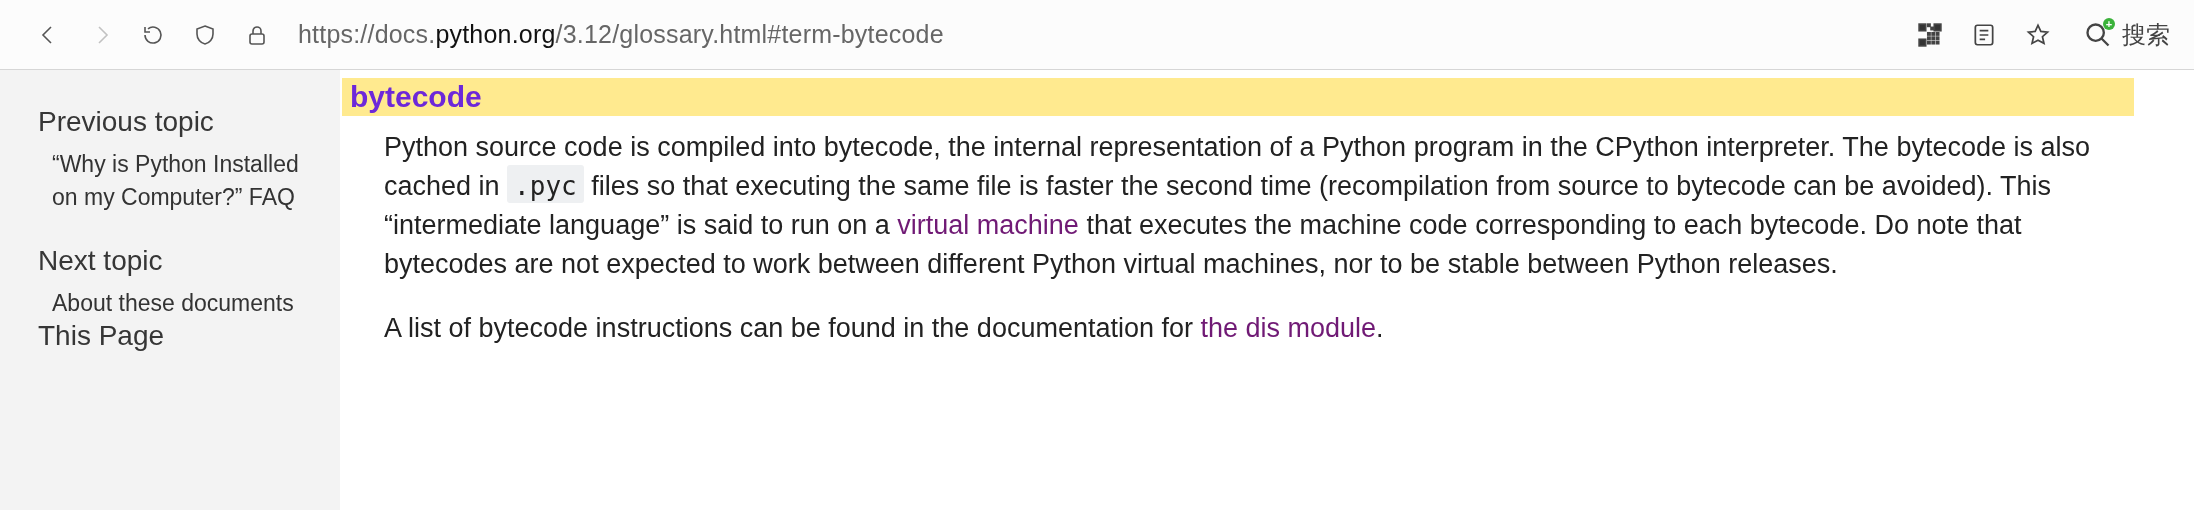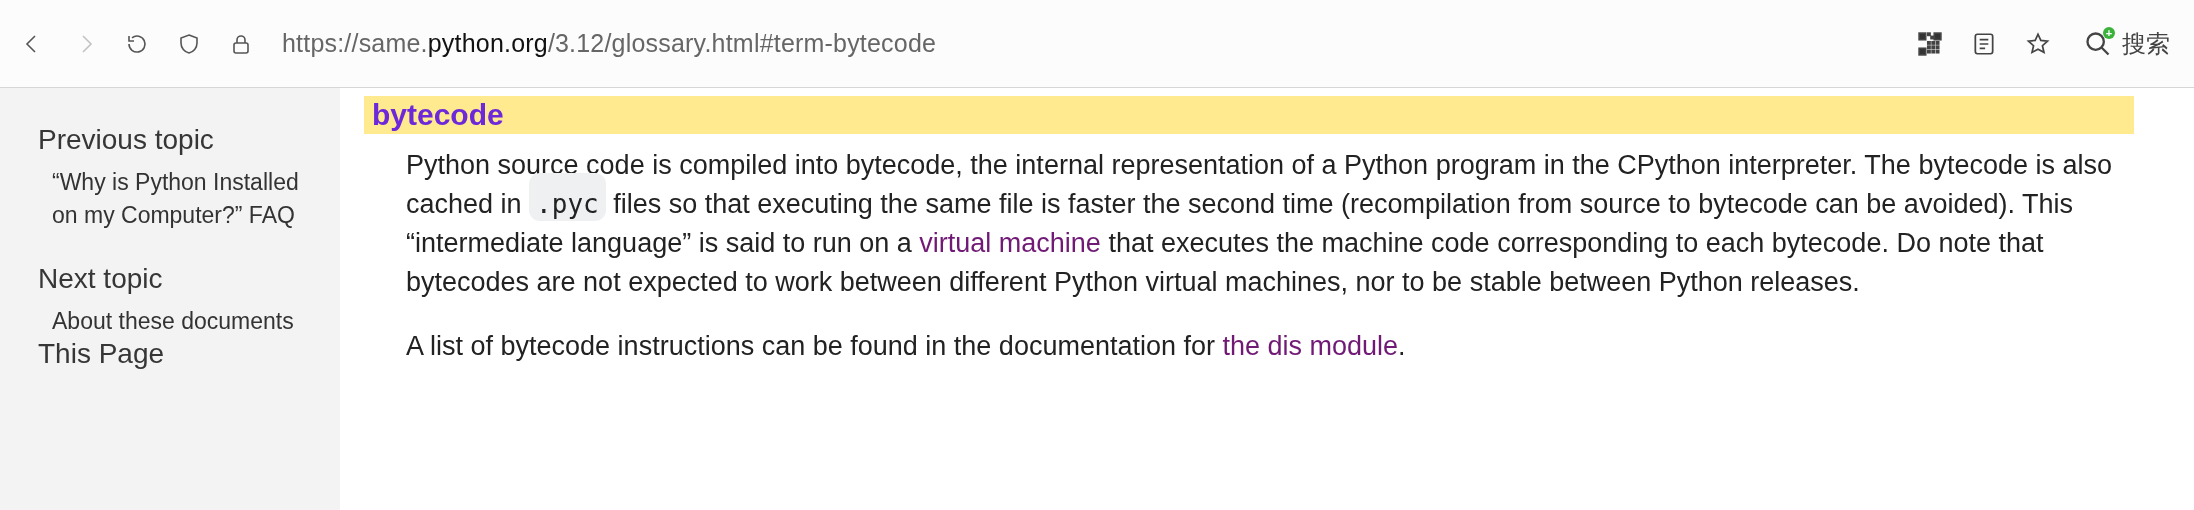--- a/index.html
+++ b/index.html
@@ -1,46 +1,46 @@
 <!DOCTYPE html>
 <html><head>
 <meta charset="utf-8">
 <style>
   * { box-sizing: border-box; margin: 0; padding: 0; }
   html, body { width: 2194px; font-family: "Lucida Grande", "Lucida Sans Unicode", Arial, sans-serif; background: #fff; color: #222; }
 
   
-  .chrome { height: 88px; border-bottom: 1px solid #d6d6d6; display: flex; align-items: center; padding: 0 24px 0 16px; gap: 18px; background: #fcfcfc; }
+  .chrome { height: 70px; border-bottom: 1px solid #d6d6d6; display: flex; align-items: center; padding: 0 24px 0 32px; gap: 18px; background: #fcfcfc; }
   .nav-btn { width: 34px; height: 34px; display: flex; align-items: center; justify-content: center; color: #555; cursor: pointer; border-radius: 4px; }
   .nav-btn svg { width: 24px; height: 24px; stroke: #555; stroke-width: 1.6; fill: none; }
   .nav-btn.disabled svg { stroke: #c2c2c2; }
   .url { flex: 0 1 auto; display: flex; align-items: baseline; font-size: 25px; color: #666; margin-left: 6px; letter-spacing: .2px; }
   .url .domain { color: #111; }
   .url .host { color: #666; }
   .spacer { flex: 1 1 auto; }
   .tool { width: 36px; height: 36px; display: flex; align-items: center; justify-content: center; color: #444; cursor: pointer; }
   .tool svg { width: 26px; height: 26px; stroke: #444; stroke-width: 1.6; fill: none; }
   .search-box { display: flex; align-items: center; gap: 10px; font-size: 24px; color: #444; padding-left: 10px; }
   .search-box .glass { position: relative; width: 28px; height: 28px; }
   .search-box .glass svg { width: 28px; height: 28px; stroke: #444; stroke-width: 2; fill: none; }
   .search-box .plus { position: absolute; top: -3px; right: -3px; width: 12px; height: 12px; background: #3bb23b; border-radius: 50%; color: #fff; font-size: 11px; line-height: 12px; text-align: center; font-weight: bold; }
 
-  .page { display: flex; height: 440px; overflow: hidden; gap: 22px; }
+  .page { display: flex; height: 440px; overflow: hidden; }
 
   .sidebar { width: 340px; background: #f3f3f3; padding: 36px 24px 0 38px; color: #333; }
   .side-heading { font-size: 28px; font-weight: 400; color: #363636; margin-bottom: 10px; }
   .side-heading2 { font-size: 28px; font-weight: 400; color: #363636; margin-top: 30px; margin-bottom: 10px; }
   .side-link { font-size: 23px; color: #333; line-height: 1.45; padding-left: 14px; display: block; cursor: pointer; }
   .side-heading.this-page { }
 
   .content { flex: 1; padding: 0 60px 0 0; overflow: hidden; }
   .term { background: #ffea8f; font-weight: bold; font-size: 30px; padding: 2px 8px; display: block; margin-top: 8px; color: #6d28d9; margin-left: 2px; }
   .definition { font-size: 27px; line-height: 1.45; color: #222; padding: 12px 0 0 44px; }
   .definition p { margin: 0 0 24px 0; }
-  code.file { background: #eef0f2; font-family: "Menlo", monospace; font-size: 26px; padding: 16px 7px 2px 7px; border-radius: 11px; color: #222; }
+  code.file { background: #eef0f2; font-family: "Menlo", monospace; font-size: 26px; padding: 6px 7px 2px 7px; border-radius: 3px; color: #222; }
   a.inpage { color: #701a75; text-decoration: none; cursor: pointer; }
 
   .qr-icon { width: 24px; height: 24px; }
   .qr-icon rect { fill: #333; }
 </style>
 </head>
 <body>
 
 <div class="chrome">
   <div class="nav-btn">
@@ -65,21 +65,21 @@
       </svg>
   </div>
   <div class="nav-btn">
     <svg viewBox="0 0 24 24">
         <rect x="5" y="11" width="14" height="10" rx="2"></rect>
         <path d="M8 11 V8 a4 4 0 0 1 8 0 V11"></path>
       </svg>
   </div>
   <div class="url">
     <span>https://</span>
-      <span class="host">same.</span>
+      <span class="host">docs.</span>
       <span class="domain">python.org</span>
       <span>/3.12/glossary.html#term-bytecode</span>
   </div>
   <div class="spacer"></div>
   <div class="tool">
     <svg class="qr-icon" viewBox="0 0 24 24">
       <rect x="2" y="2" width="6" height="6"></rect>
         <rect x="16" y="2" width="6" height="6"></rect>
       <rect x="2" y="16" width="6" height="6"></rect>
       <rect x="10" y="2" width="2" height="2"></rect>

